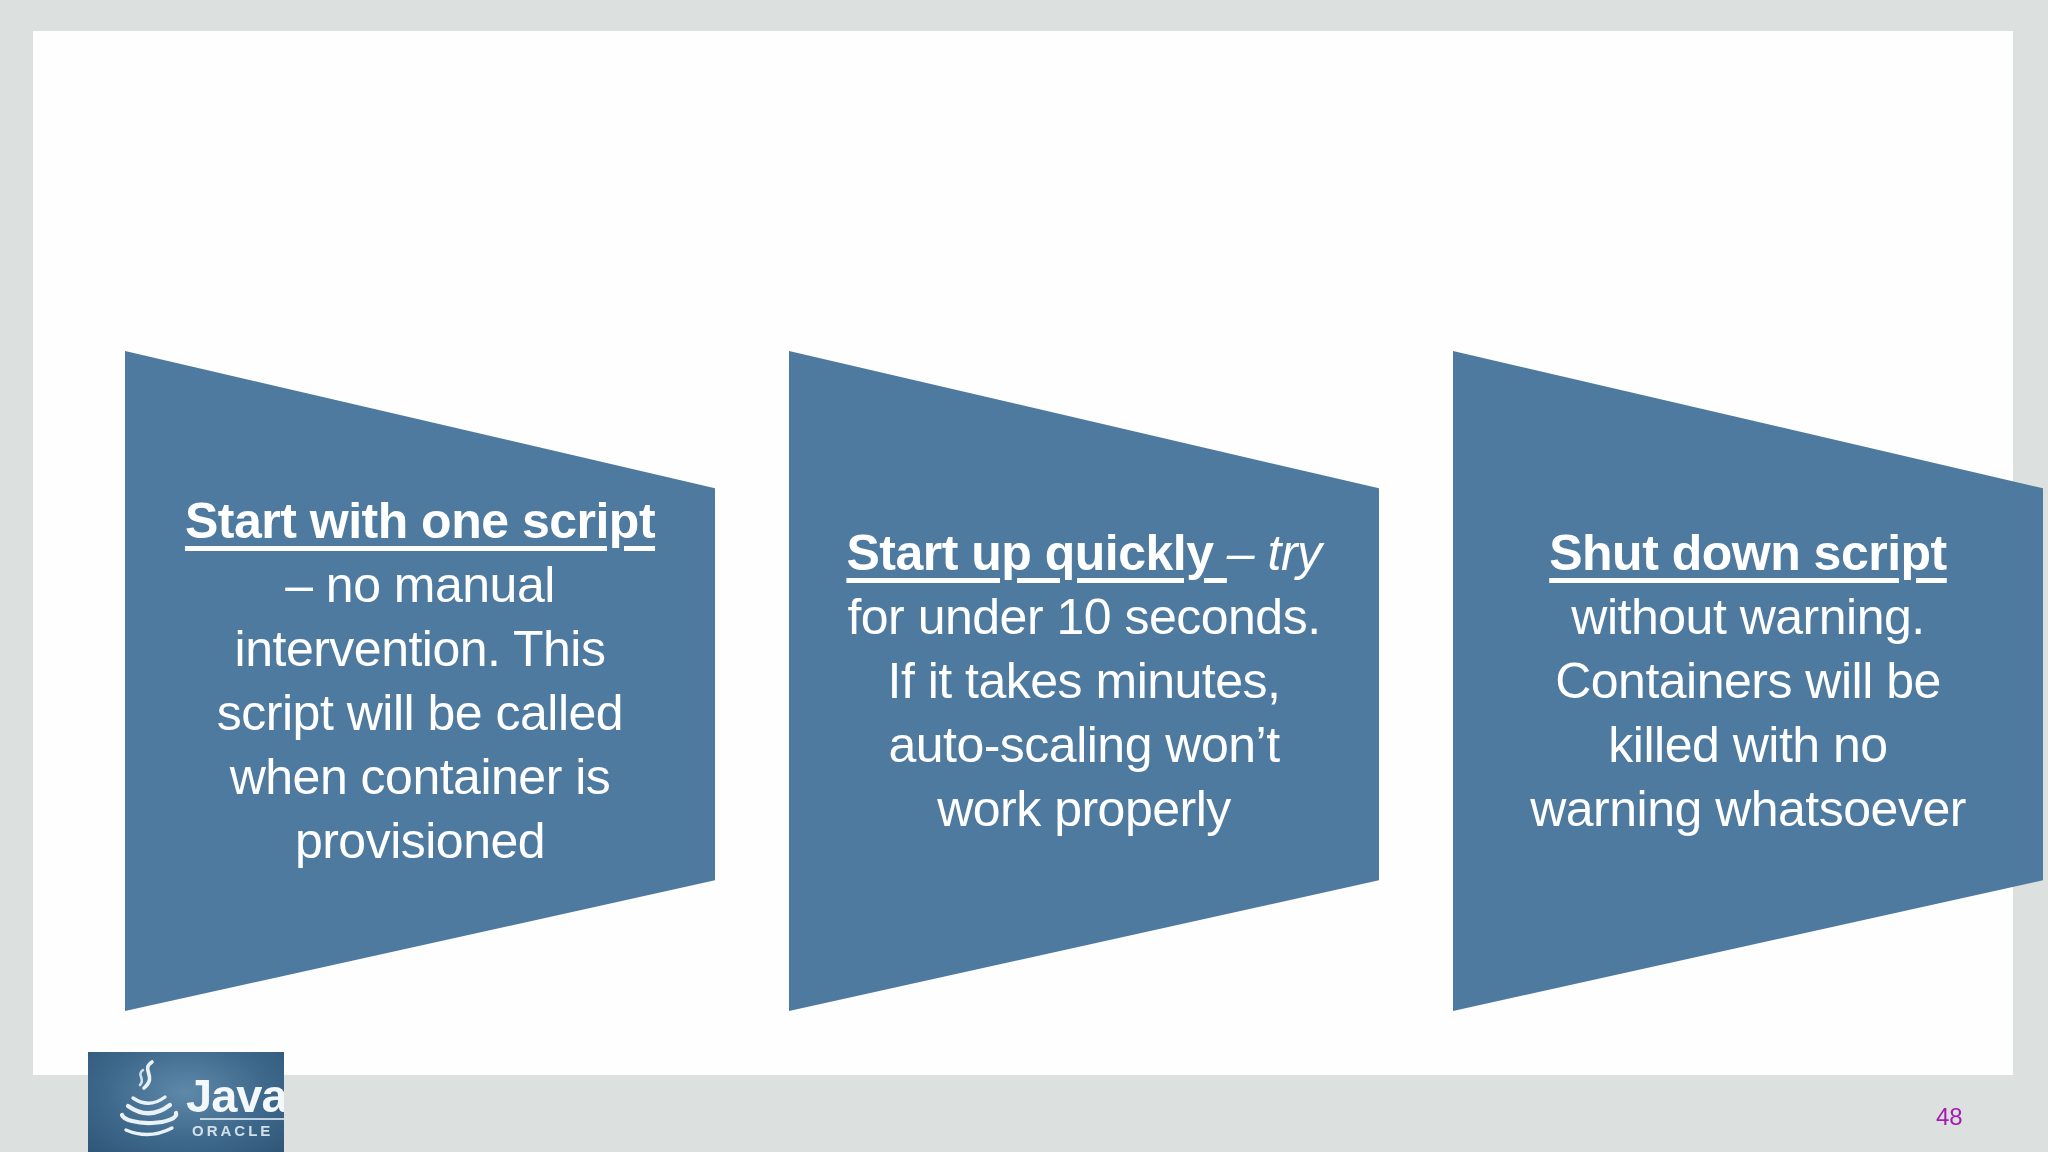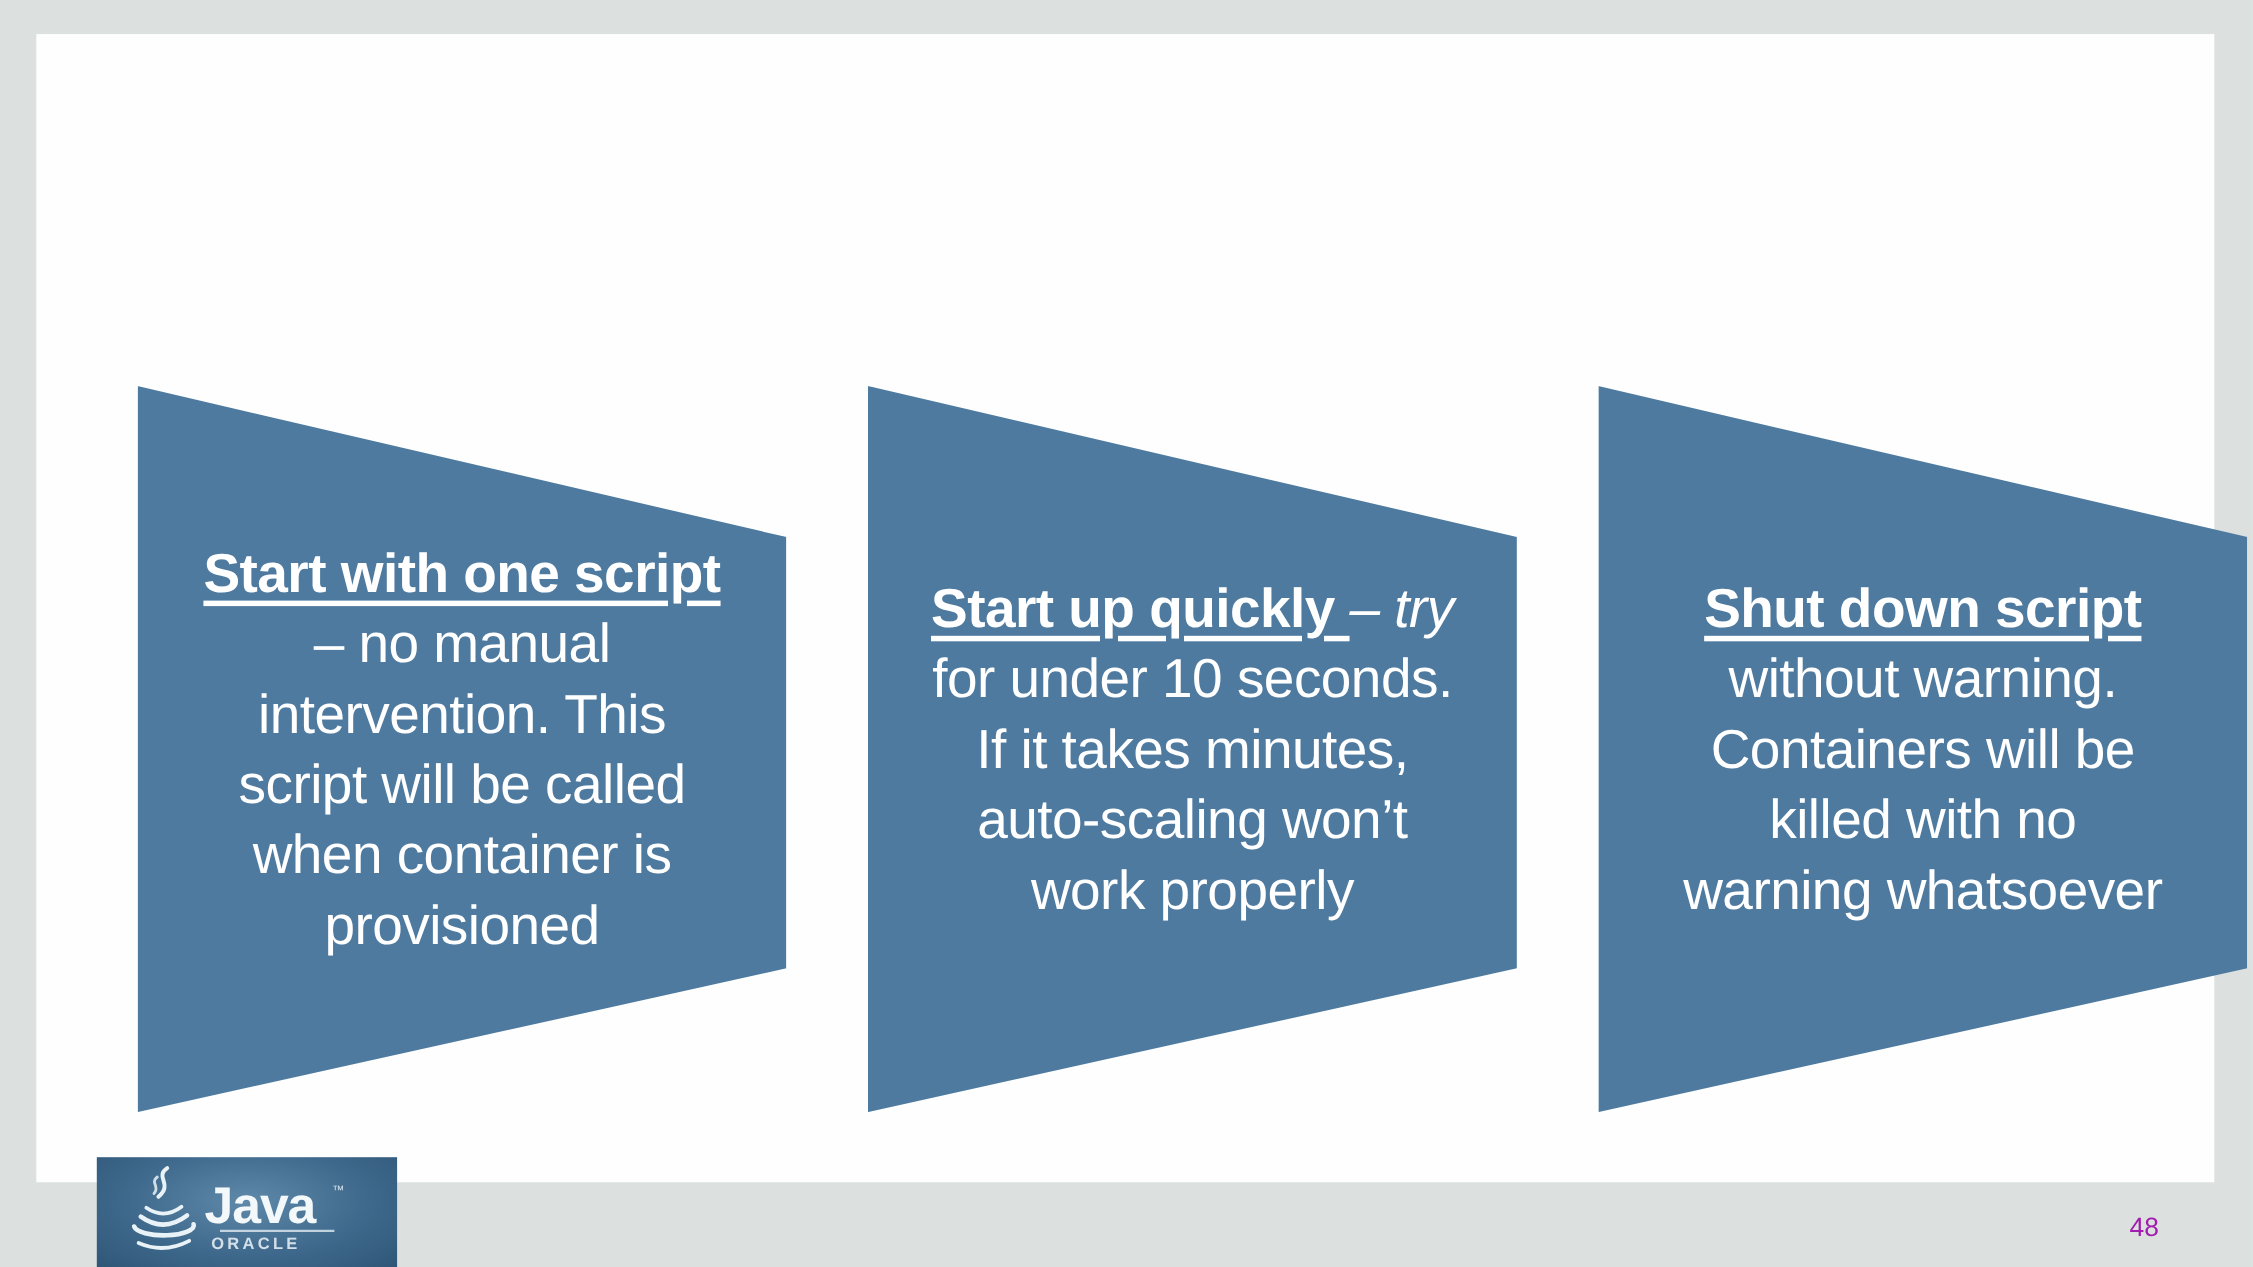--- a/index.html
+++ b/index.html
@@ -46,21 +46,21 @@
   }
   .copyright{
     position:absolute;left:962px;top:1103px;
     font-size:24px;color:#5d6565;letter-spacing:0;white-space:nowrap;
   }
   .page-number{
     position:absolute;left:1936px;top:1103px;
     font-size:24px;color:#a21caf;
   }
   .java-logo{
-    position:absolute;left:88px;top:1052px;width:273px;height:100px;
+    position:absolute;left:88px;top:1052px;width:196px;height:100px;
     background:radial-gradient(ellipse at 50% 40%, #5e89a9 0%, #3f6a8d 55%, #2f5677 100%);
     overflow:hidden;
   }
   .java-cup{position:absolute;left:28px;top:6px;}
   .java-wordmark{
     position:absolute;left:98px;top:16px;
     font-size:47px;font-weight:600;color:#f3f8fb;letter-spacing:-1px;
   }
   .java-tm{
     position:absolute;left:214px;top:24px;

